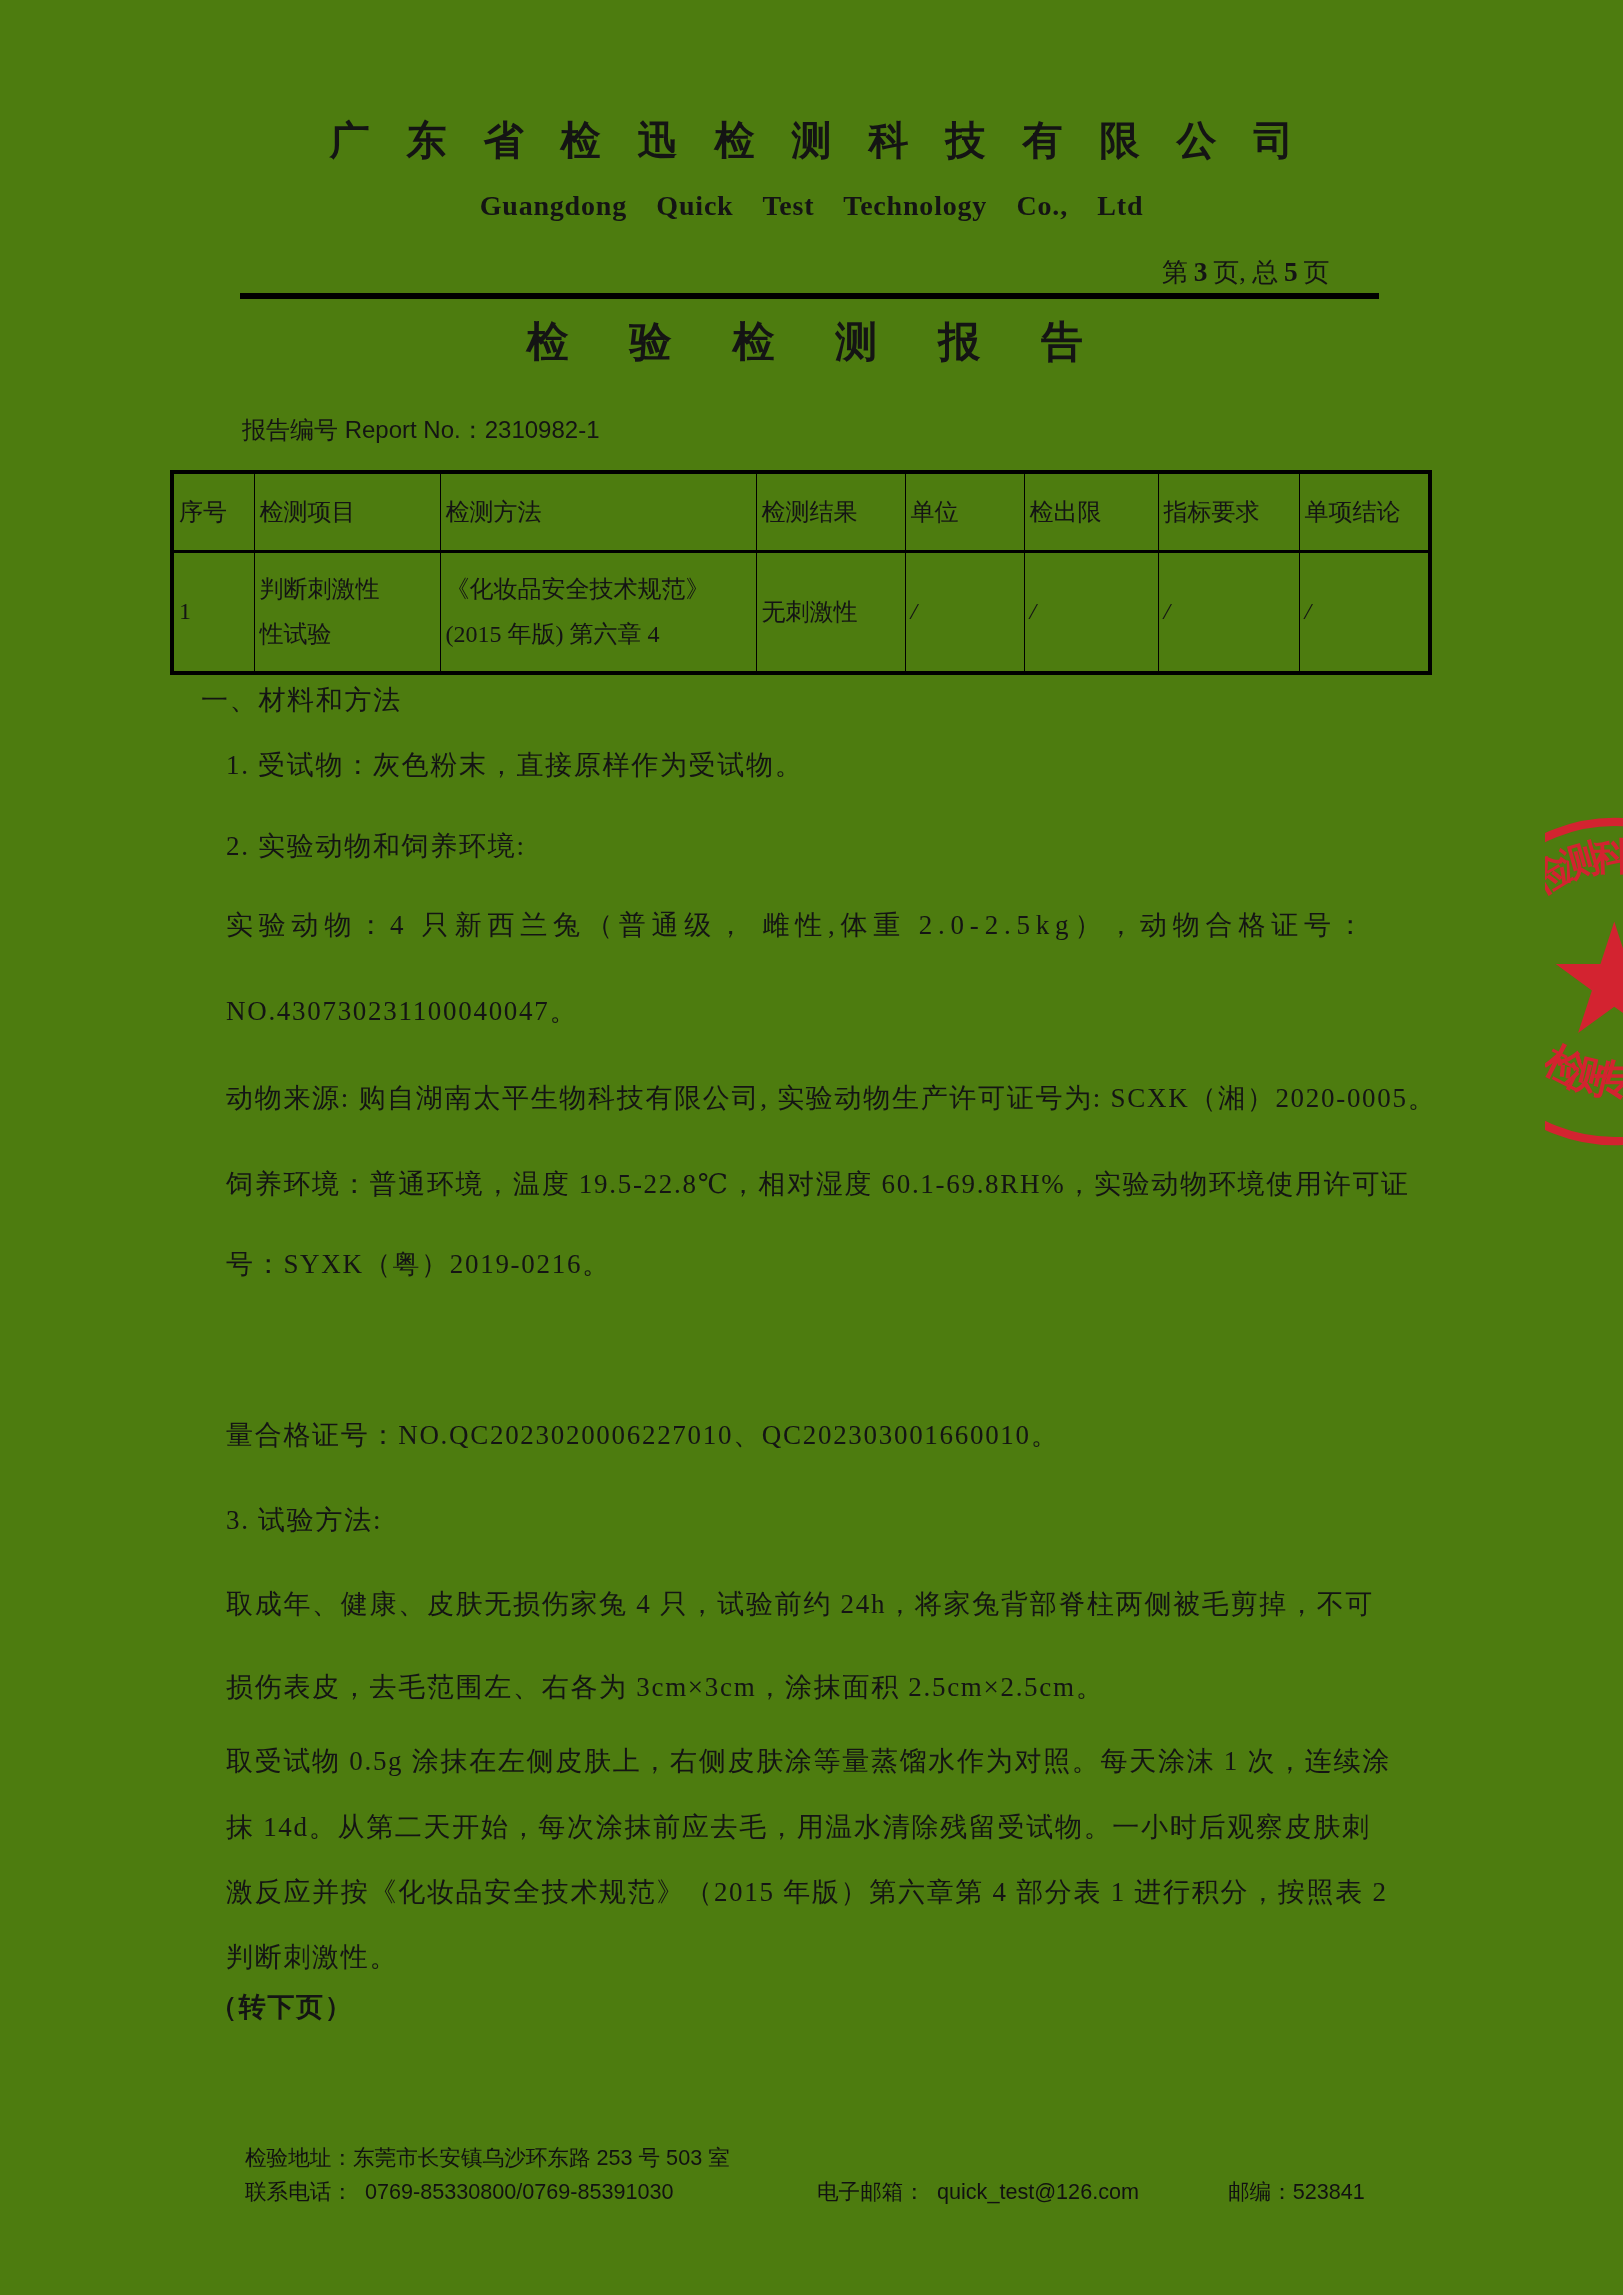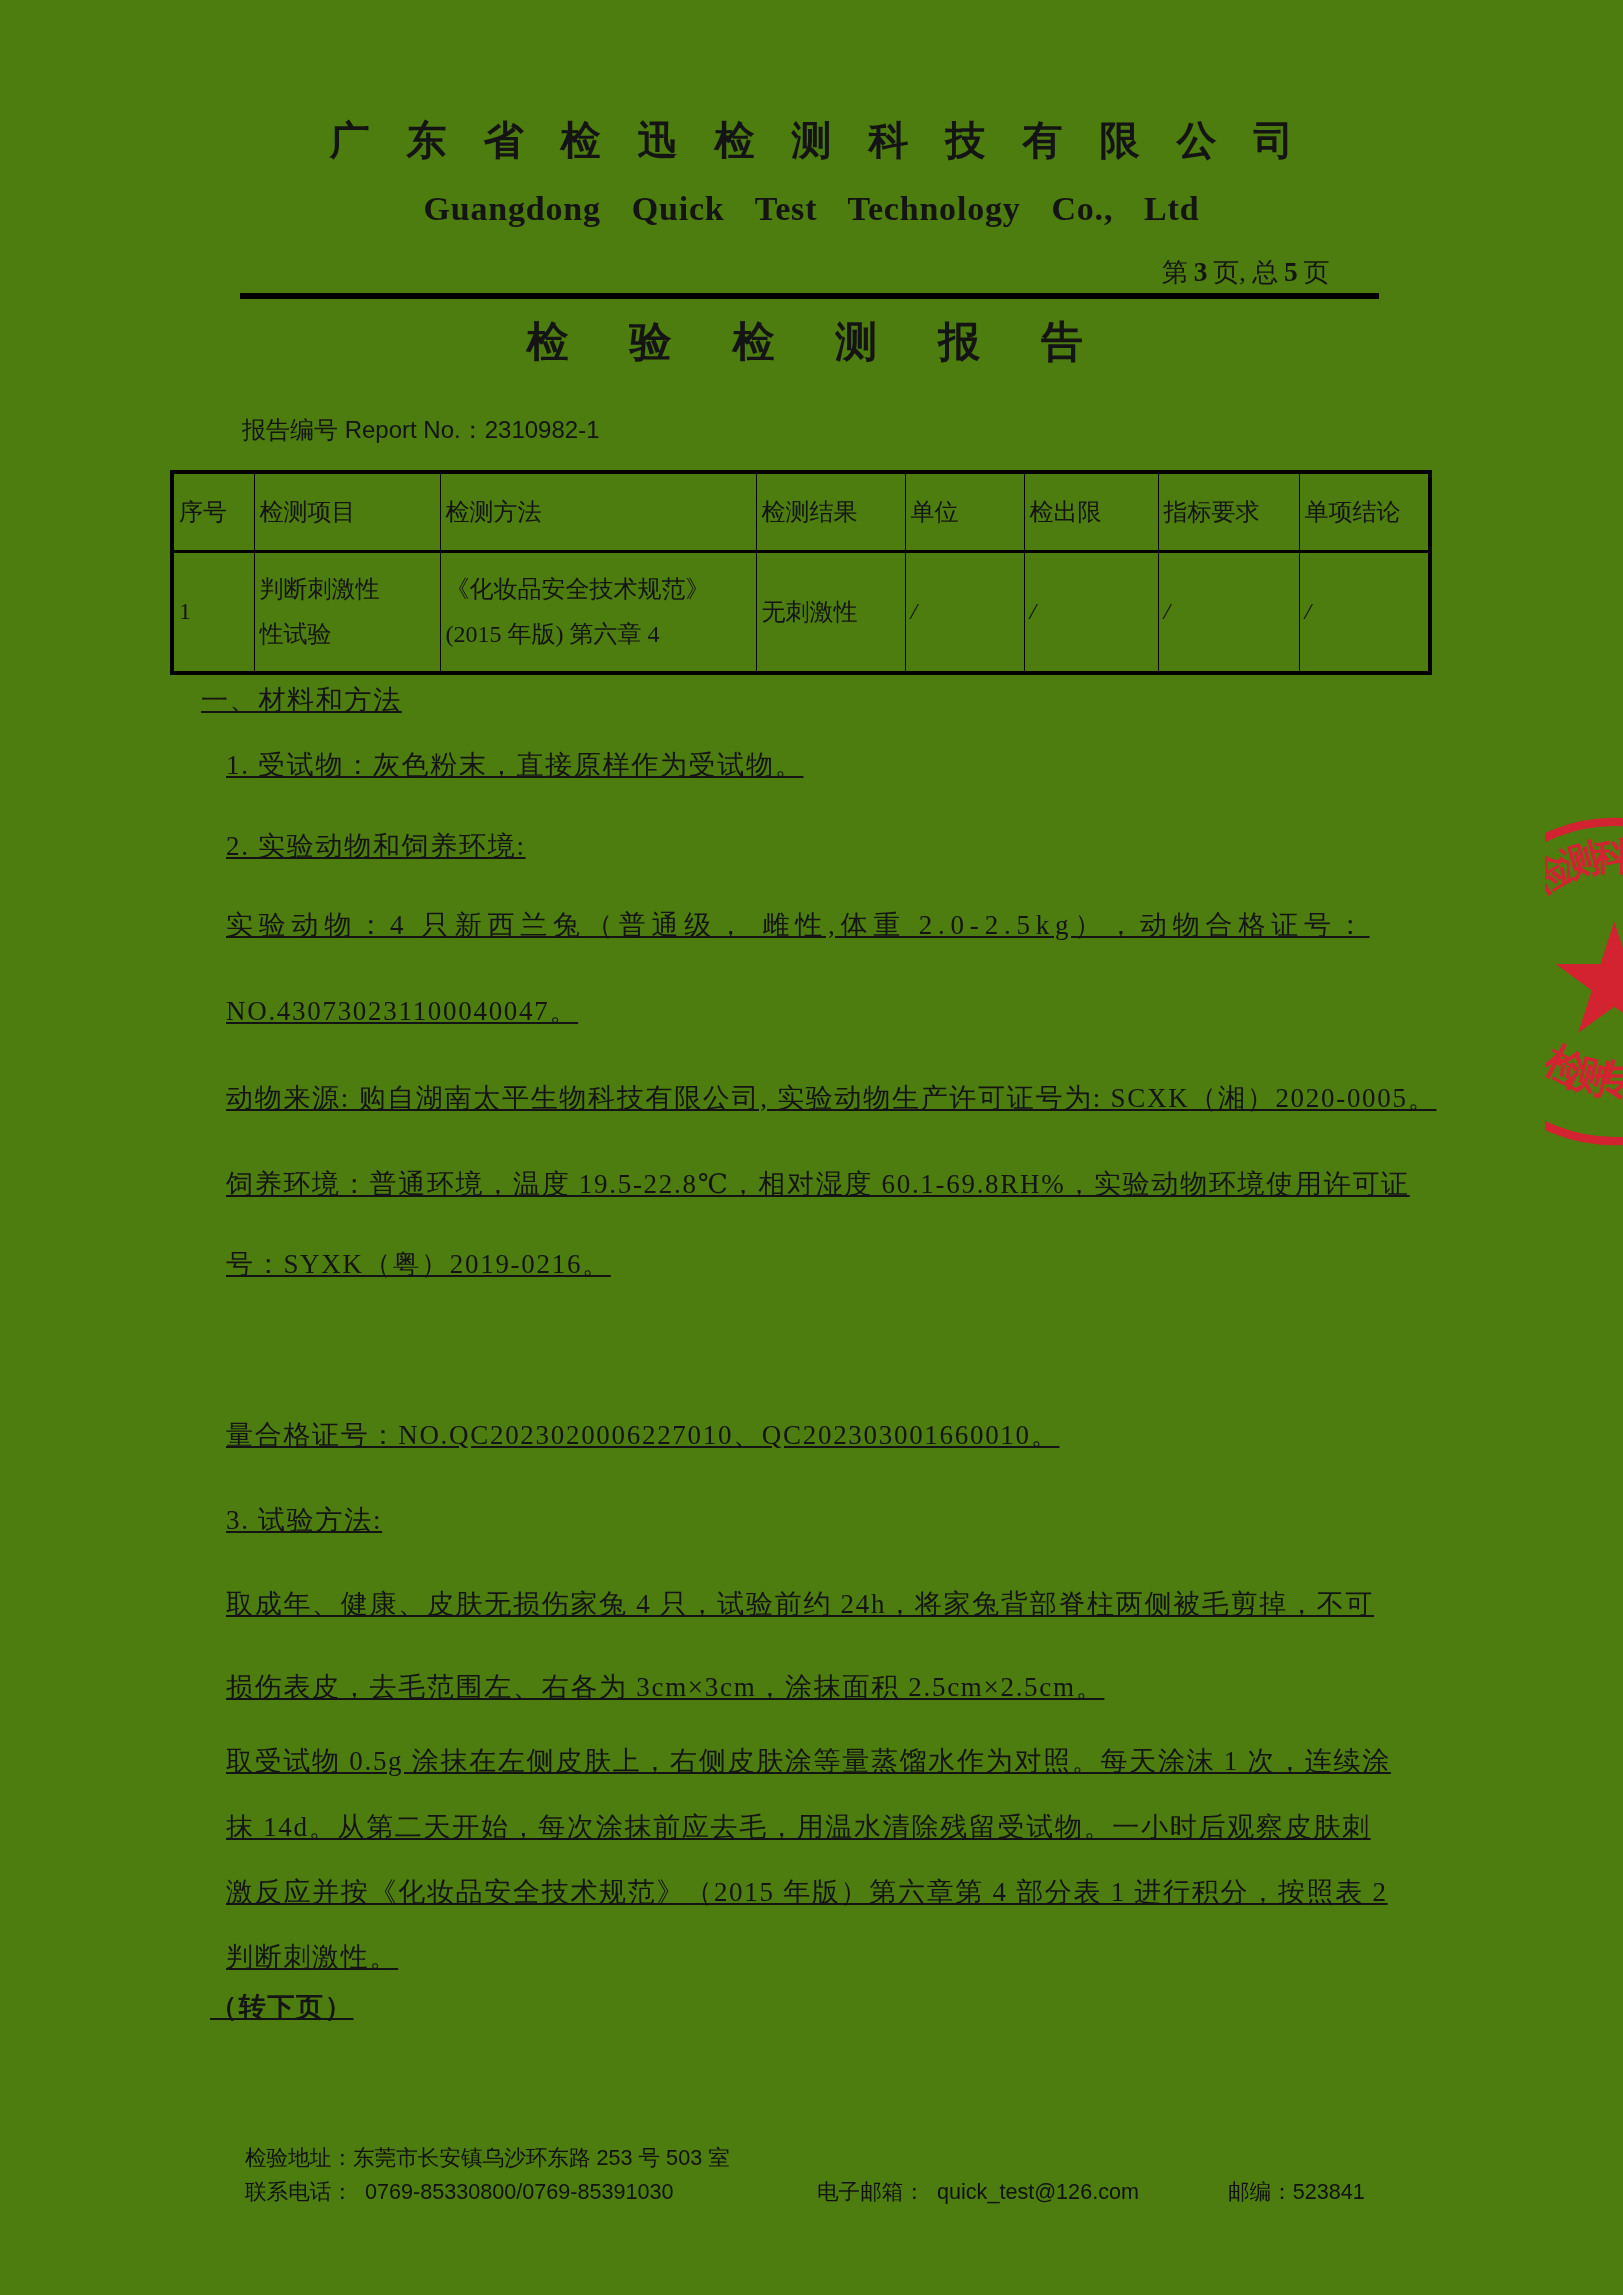--- a/index.html
+++ b/index.html
@@ -4,42 +4,42 @@
 <style>
   html,body{margin:0;padding:0;background:#9a9a9a;}
   .page{
     position:relative;width:1623px;height:2295px;background:#4d7c0f;
     font-family:"Liberation Serif","DejaVu Serif",serif;color:#141414;
     overflow:hidden;margin:0 auto;
   }
   .abs{position:absolute;text-align:center;}
   .centered{left:0;width:100%;text-align:center;}
   .company-cn{top:113px;font-size:40px;font-weight:700;letter-spacing:37px;text-indent:37px;white-space:nowrap;}
-  .company-en{top:190px;font-size:34px;font-weight:600;word-spacing:21.6px;letter-spacing:0.8px;}
+  .company-en{top:190px;font-size:28px;font-weight:600;word-spacing:21.6px;letter-spacing:0.8px;}
   .page-info{top:255px;left:1162px;font-size:26px;white-space:pre;}
   .page-info .pnum{font-weight:700;font-size:27.4px;padding:0 5.8px;}
   .hrule{top:293px;left:240px;width:1139px;height:5.8px;background:#000;}
   .doc-title{top:314px;font-size:42px;font-weight:700;letter-spacing:13.3px;white-space:pre;}
   .report-no{top:414px;left:242px;font-size:24px;font-family:"Liberation Sans","DejaVu Sans",sans-serif;white-space:pre;}
 
   table.results{
     position:absolute;top:470px;left:170px;width:1258px;
     border-collapse:collapse;table-layout:fixed;
     border:4.2px solid #000;
   }
   table.results th,table.results td{
     border:1.7px solid #000;text-align:left;vertical-align:middle;
     font-size:24px;font-weight:400;padding:0 5px;overflow:hidden;
   }
   table.results thead tr{height:79px;border-bottom:3.3px solid #000;}
   table.results tbody tr{height:122px;}
   .cell-line{display:block;line-height:45px;}
   .slash{font-style:italic;font-size:23px;}
 
-  .bline{position:absolute;left:226px;font-size:27px;letter-spacing:1.7px;white-space:pre;text-decoration:underline;}
+  .bline{position:absolute;left:226px;font-size:27px;letter-spacing:1.7px;white-space:pre;}
   .bline.sect{left:201px;}
   .bline.spread{letter-spacing:5.8px;}
   .bline.bold{font-weight:700;left:210px;}
 
   .footer-line{position:absolute;font-size:21.6px;font-family:"Liberation Sans","DejaVu Sans",sans-serif;white-space:pre;color:#111;}
 
   .stamp-clip{position:absolute;left:1545px;top:811px;width:78px;height:341px;overflow:hidden;pointer-events:none;}
   .stamp-clip svg{position:absolute;left:0;top:0;}
   .seal-text{font-family:"Liberation Serif","DejaVu Serif",serif;font-weight:700;}
 </style>

